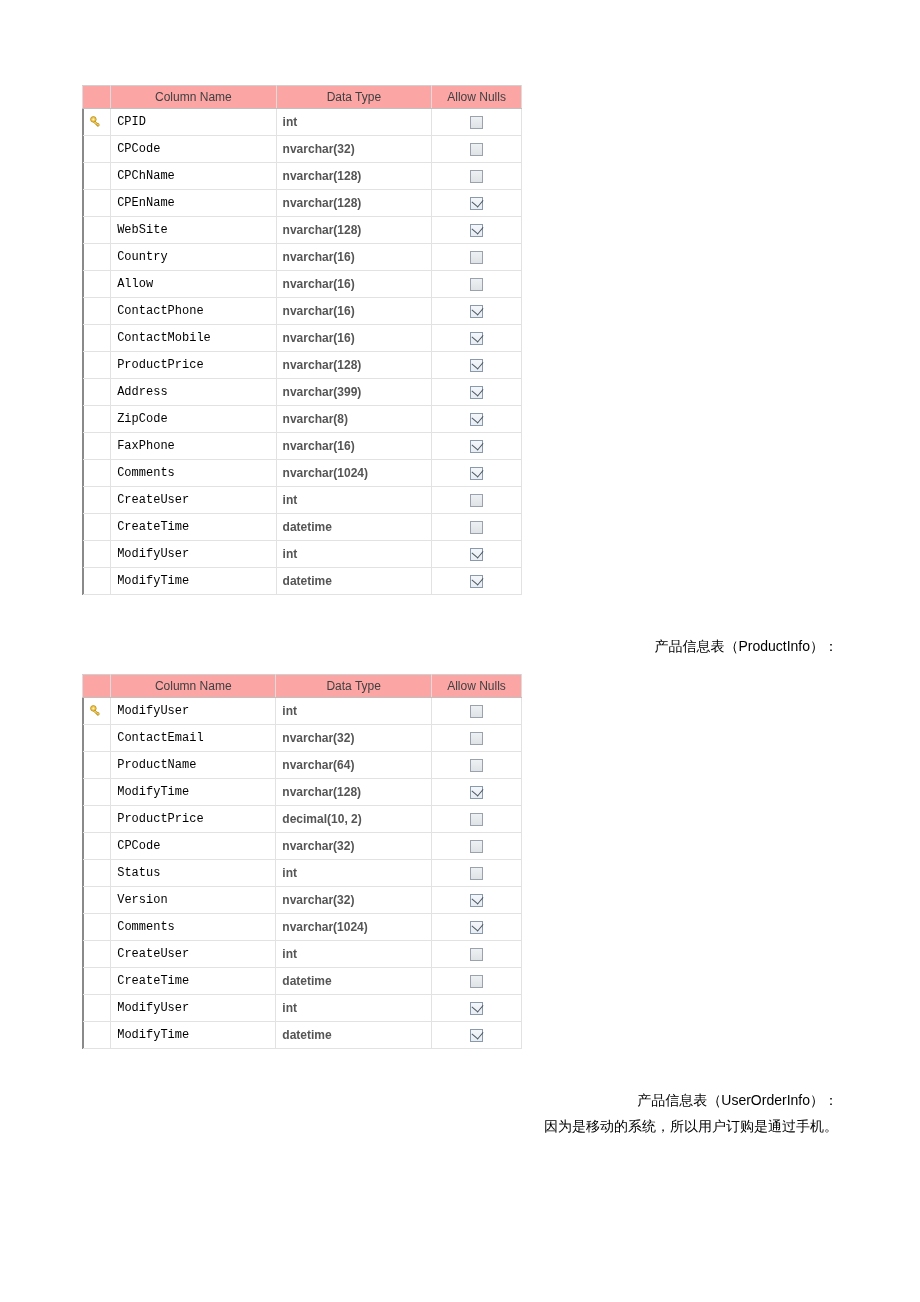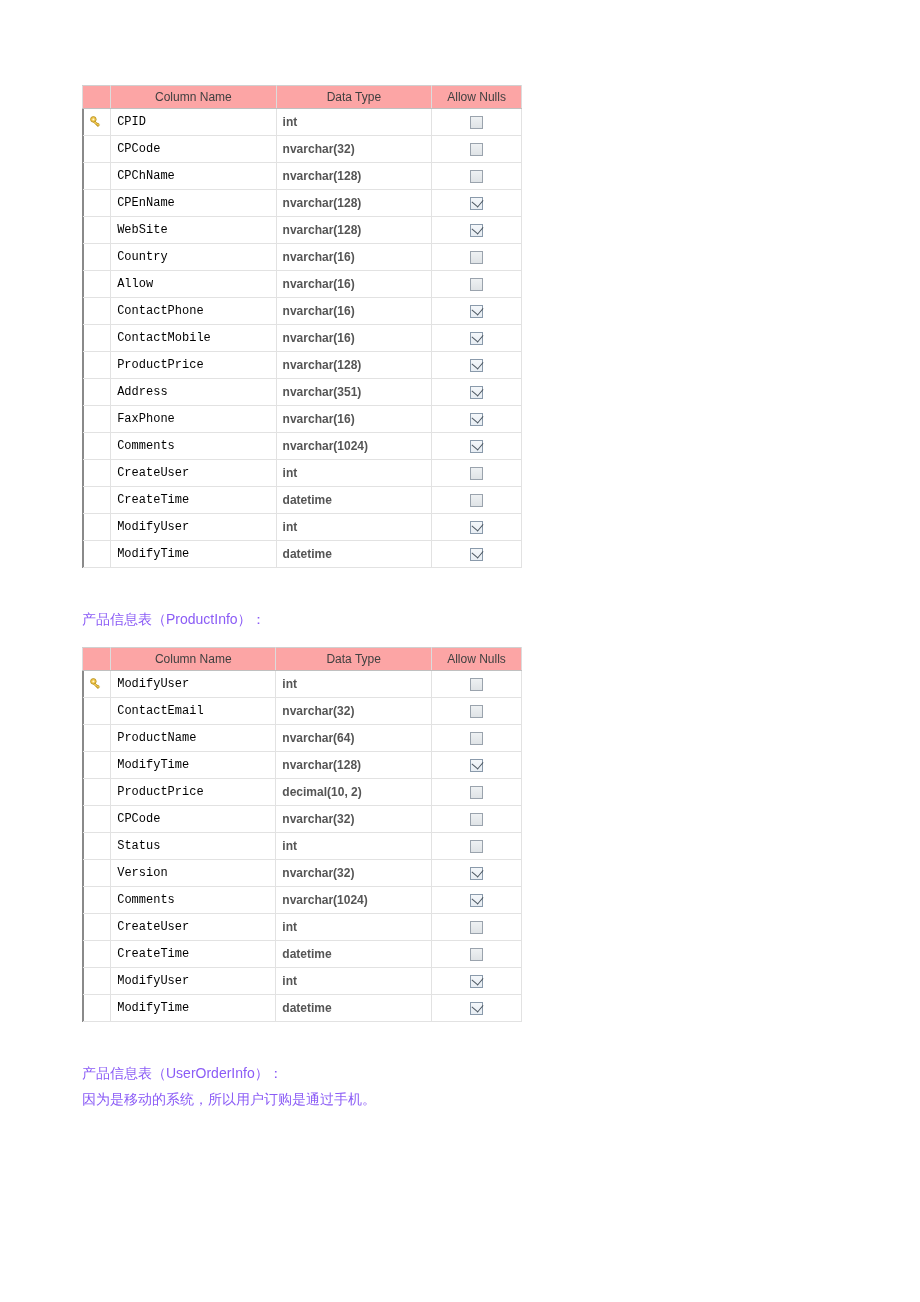--- a/index.html
+++ b/index.html
@@ -80,23 +80,24 @@
     border-right: 1.6px solid #4a5560;
     border-bottom: 1.6px solid #4a5560;
     transform: rotate(40deg) scaleX(0.9);
   }
   .chk.disabled {
     background: linear-gradient(#eef1f3, #dfe3e6);
     border-color: #9aa3ad;
   }
   .caption {
     font-size: 14px;
-    color: #8b5cf6;
+    color: #000000;
     margin: 0 0 14px 0;
     line-height: 1.9;
+    text-align: right;
   }
   .caption .tbl-id {
     font-family: Tahoma, Arial, sans-serif;
   }
 </style>
 </head>
 <body>
 
 <div class="page">
 
@@ -171,21 +172,27 @@
         </tr>
         <tr>
           <td class="icon-cell"></td>
           <td class="name-cell">ProductPrice</td>
           <td class="type-cell">nvarchar(128)</td>
           <td class="null-cell"><span class="chk checked"></span></td>
         </tr>
         <tr>
           <td class="icon-cell"></td>
           <td class="name-cell">Address</td>
-          <td class="type-cell">nvarchar(351)</td>
+          <td class="type-cell">nvarchar(399)</td>
+          <td class="null-cell"><span class="chk checked"></span></td>
+        </tr>
+        <tr>
+          <td class="icon-cell"></td>
+          <td class="name-cell">ZipCode</td>
+          <td class="type-cell">nvarchar(8)</td>
           <td class="null-cell"><span class="chk checked"></span></td>
         </tr>
         <tr>
           <td class="icon-cell"></td>
           <td class="name-cell">FaxPhone</td>
           <td class="type-cell">nvarchar(16)</td>
           <td class="null-cell"><span class="chk checked"></span></td>
         </tr>
         <tr>
           <td class="icon-cell"></td>

